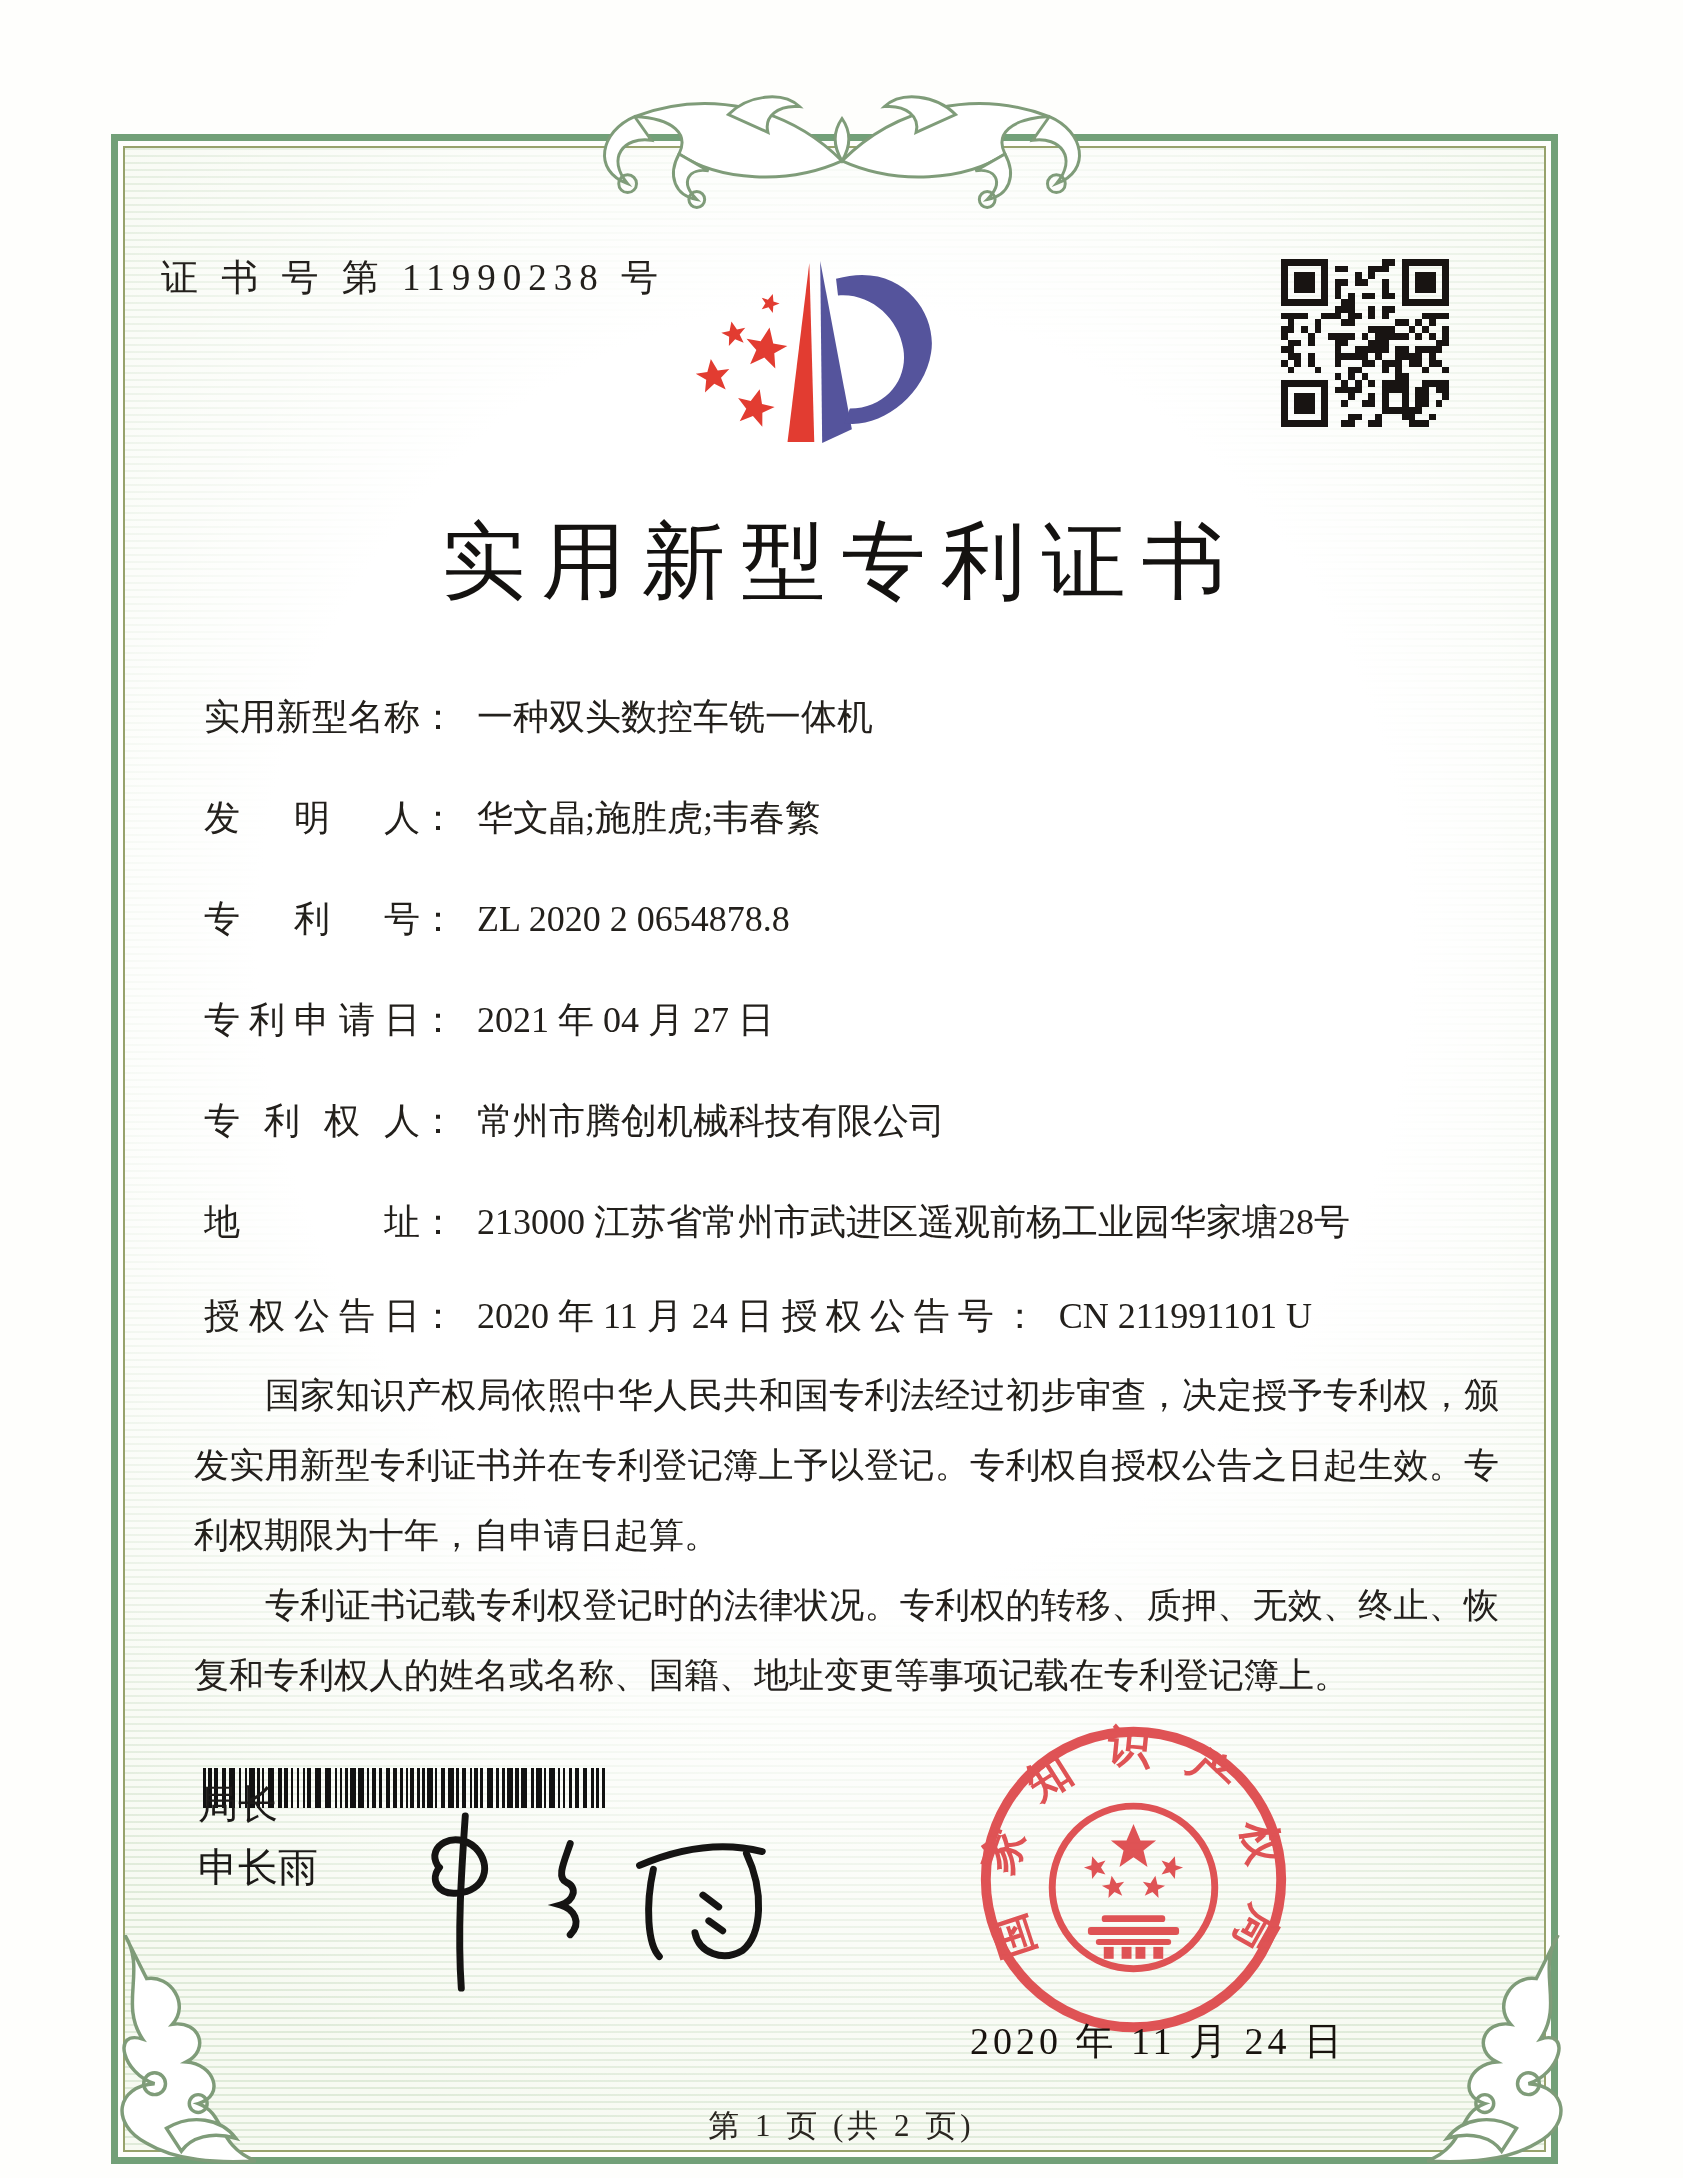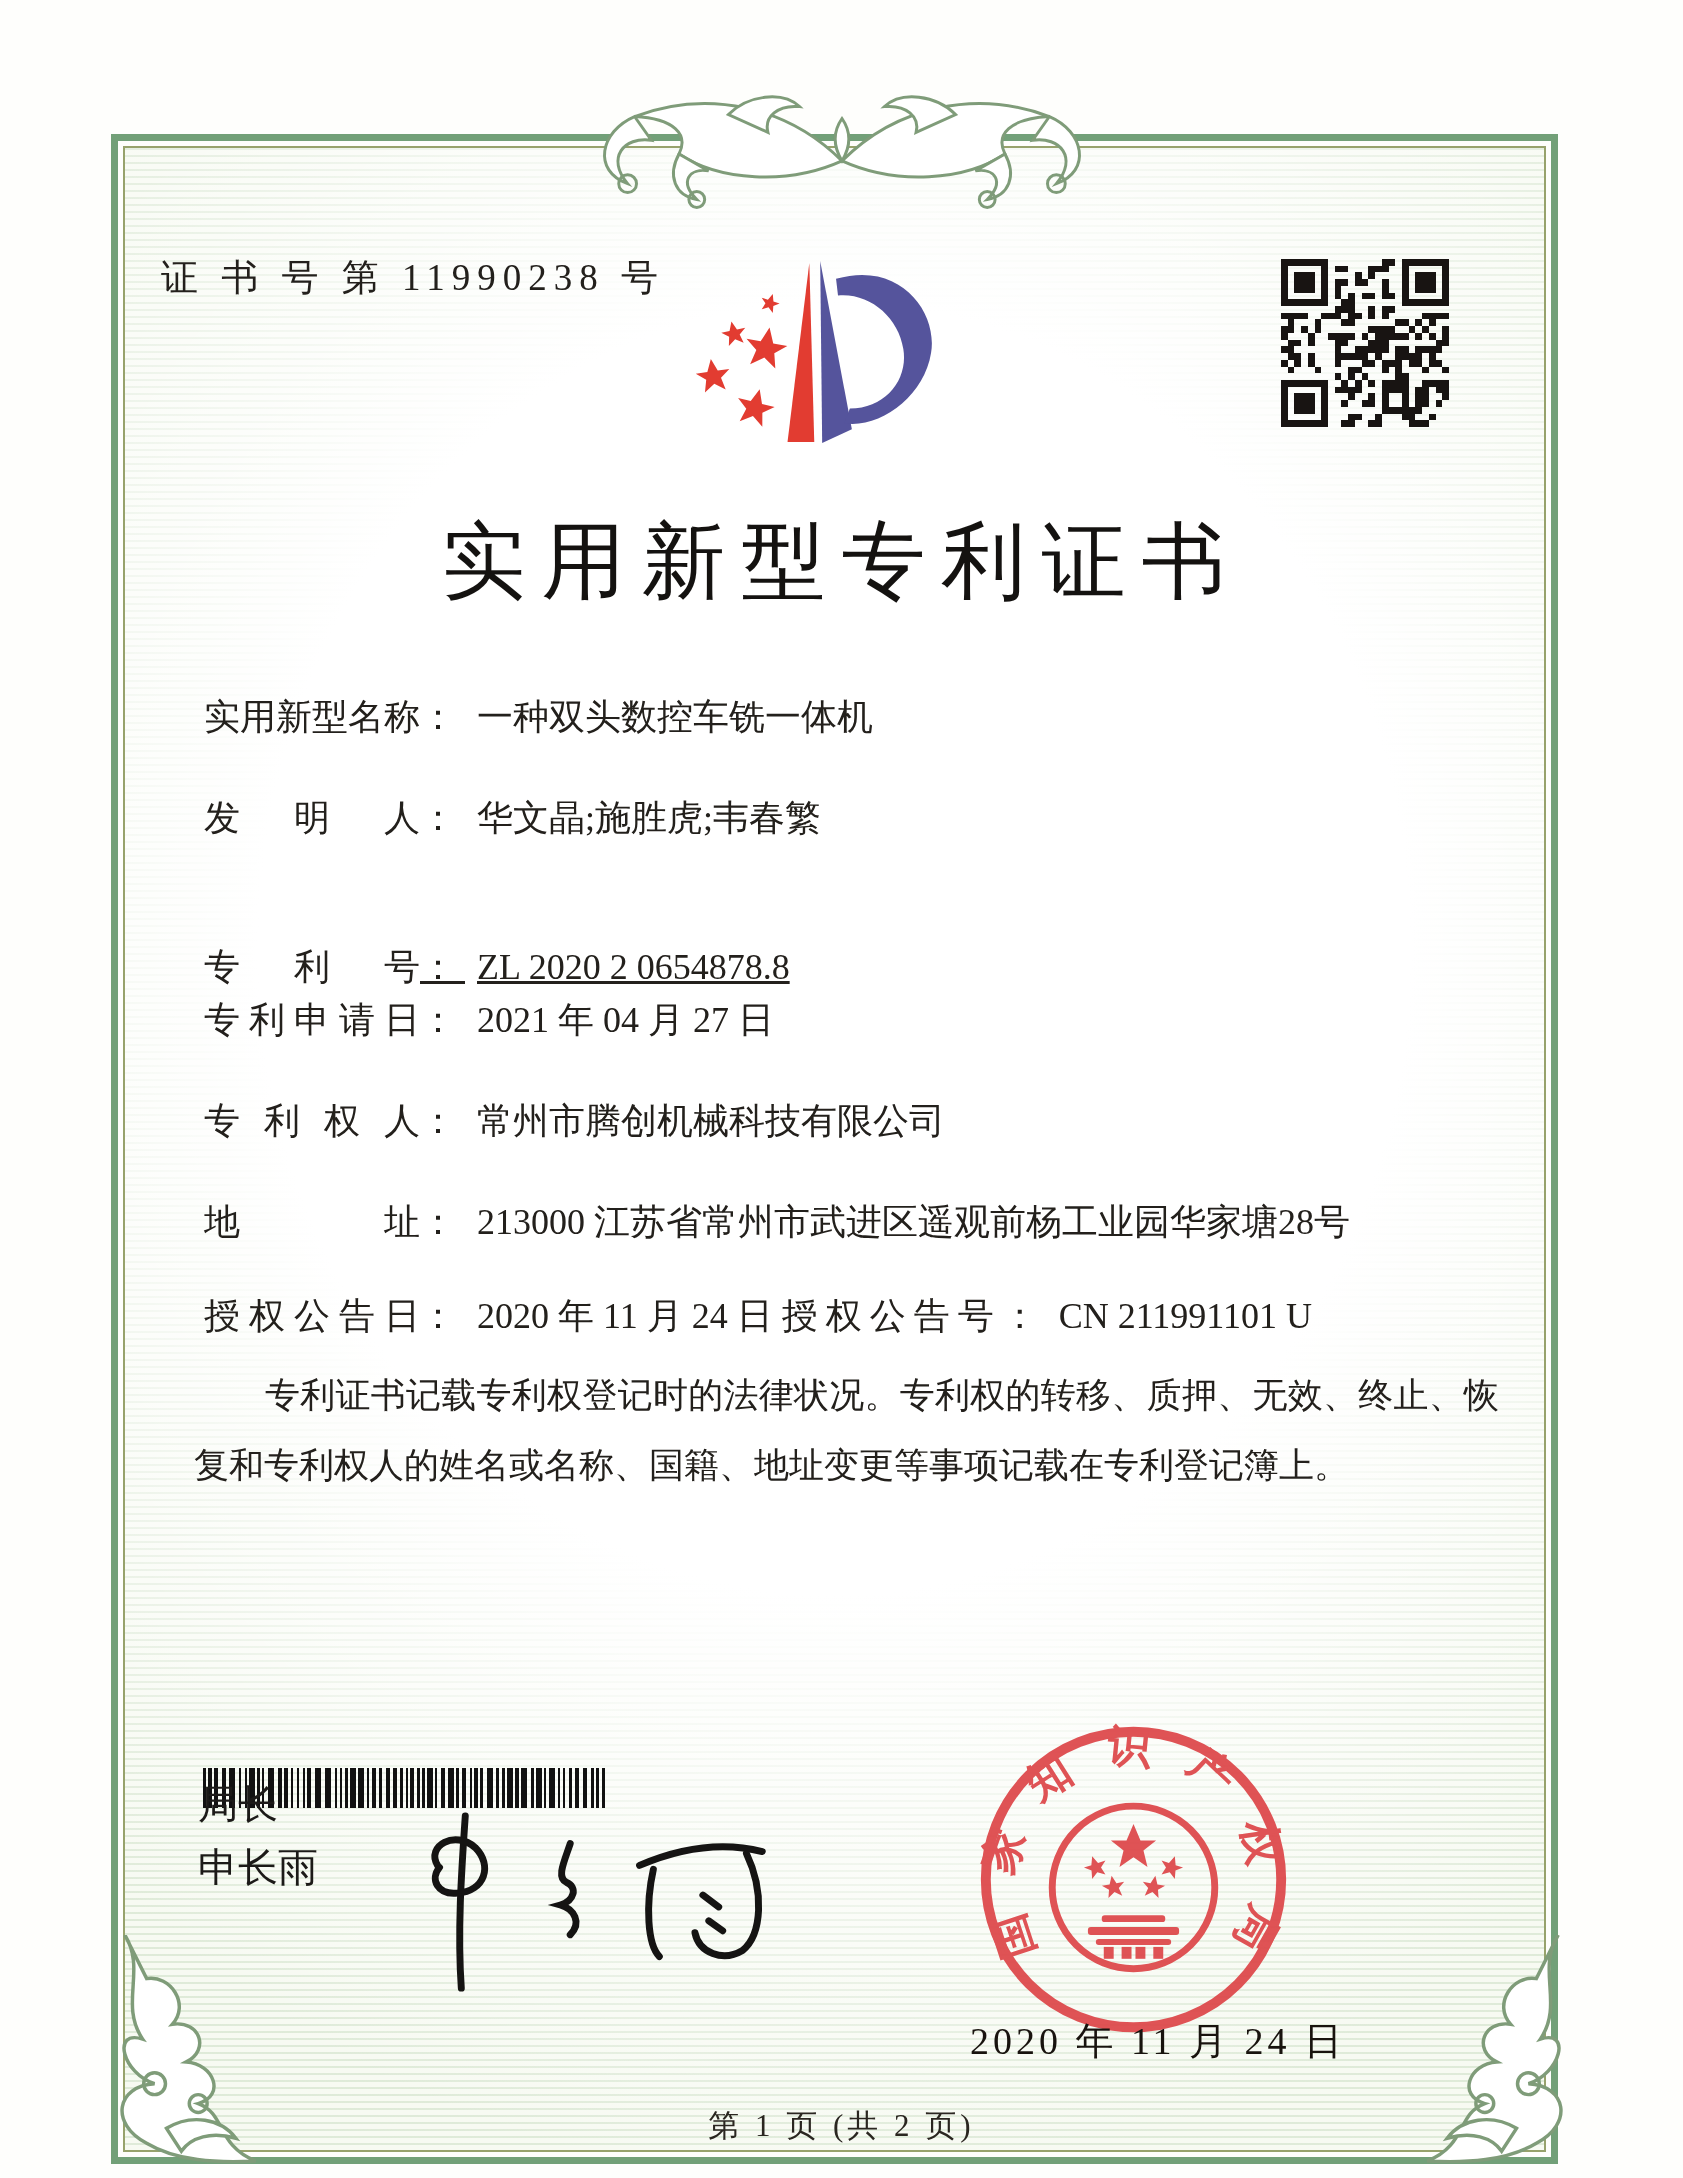--- a/index.html
+++ b/index.html
@@ -409,21 +409,21 @@
   <div class="doc-title">实用新型专利证书</div>
 
   <div class="row" style="top:693px;">
     <span class="f-label">实用新型名称</span><span>：</span>
     <span class="f-value">一种双头数控车铣一体机</span>
   </div>
   <div class="row" style="top:794px;">
     <span class="f-label">发明人</span><span>：</span>
     <span class="f-value">华文晶;施胜虎;韦春繁</span>
   </div>
-  <div class="row" style="top:943px;text-decoration:underline;">
+  <div class="row" style="top:895px;">
     <span class="f-label">专利号</span><span>：</span>
     <span class="f-value">ZL 2020 2 0654878.8</span>
   </div>
   <div class="row" style="top:996px;">
     <span class="f-label">专利申请日</span><span>：</span>
     <span class="f-value">2021 年 04 月 27 日</span>
   </div>
   <div class="row" style="top:1097px;">
     <span class="f-label">专利权人</span><span>：</span>
     <span class="f-value">常州市腾创机械科技有限公司</span>
@@ -435,20 +435,21 @@
   <div class="row" style="top:1292px;">
     <span class="f-label">授权公告日</span><span>：</span>
     <span class="f-value">2020 年 11 月 24 日</span>
     <span class="grant-pub">
       <span class="f-label2">授权公告号</span><span>：</span>
       <span class="f-value">CN 211991101 U</span>
     </span>
   </div>
 
   <div class="body-text">
+    <p>国家知识产权局依照中华人民共和国专利法经过初步审查，决定授予专利权，颁发实用新型专利证书并在专利登记簿上予以登记。专利权自授权公告之日起生效。专利权期限为十年，自申请日起算。</p>
     <p>专利证书记载专利权登记时的法律状况。专利权的转移、质押、无效、终止、恢复和专利权人的姓名或名称、国籍、地址变更等事项记载在专利登记簿上。</p>
   </div>
 
   <div class="barcode">
       <div style="width:3px;background:#111"></div>
       <div style="width:2px"></div>
       <div style="width:4px;background:#111"></div>
       <div style="width:2px"></div>
       <div style="width:4px;background:#111"></div>
       <div style="width:4px"></div>

